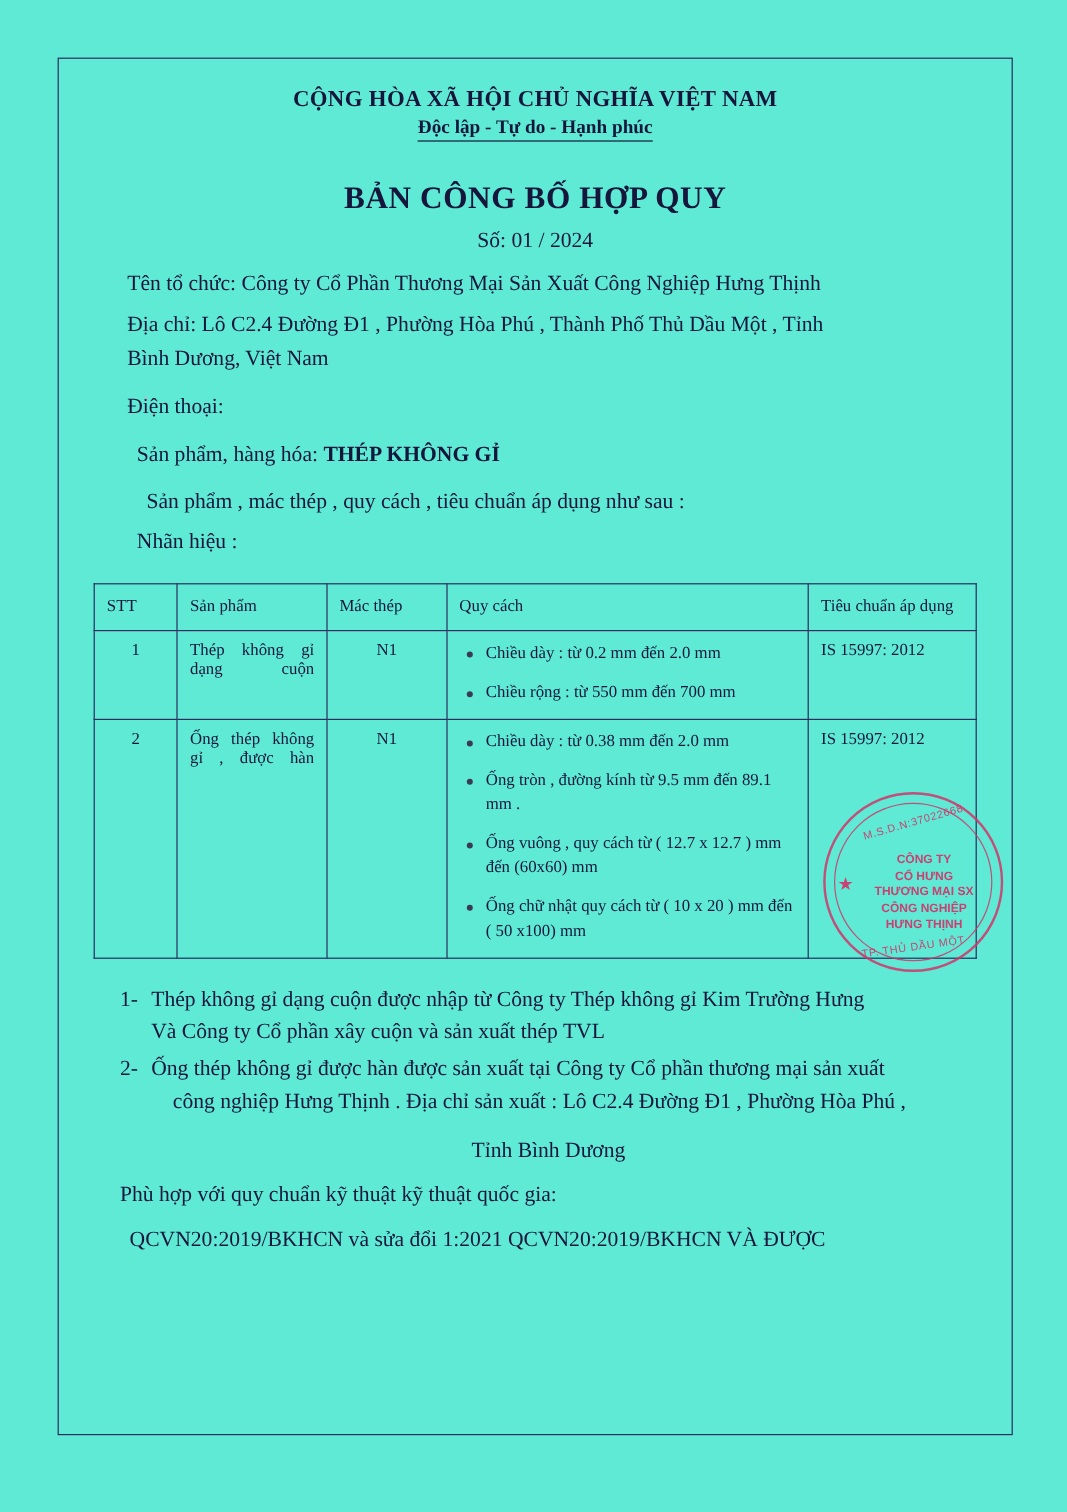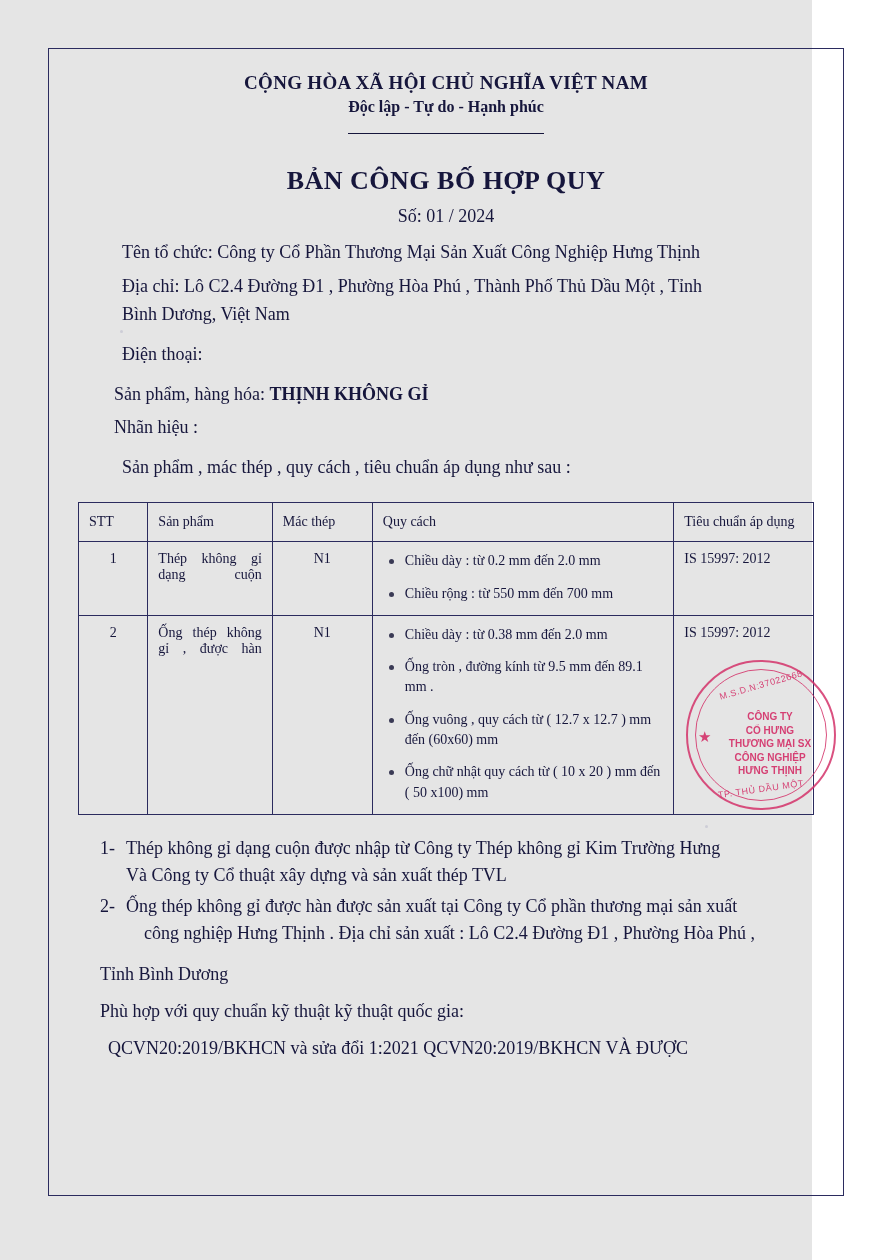--- a/index.html
+++ b/index.html
@@ -12,23 +12,23 @@
     height: 1260px;
     position: relative;
     font-family: "Liberation Serif", serif;
     color: #1a1a2e;
     overflow: hidden;
   }
 
   .page {
     position: absolute;
     left: 0; top: 0;
-    width: 812px;
+    width: 889px;
     height: 1260px;
-    background: #e5e5e5;
+    background: #5eead4;
   }
 
   
   .sheet-border {
     position: absolute;
     left: 48px;
     top: 48px;
     width: 796px;
     height: 1148px;
     border: 1.5px solid #2b2b5e;
@@ -50,21 +50,21 @@
     letter-spacing: 0.3px;
     color: #16163c;
     margin-top: 10px;
   }
   .nat-sub {
     font-weight: bold;
     font-size: 16px;
     margin-top: 4px;
     display: inline-block;
     border-bottom: 1.3px solid #16163c;
-    padding-bottom: 17px;
+    padding-bottom: 1px;
     color: #16163c;
   }
   .doc-title {
     font-weight: bold;
     font-size: 26px;
     letter-spacing: 0.5px;
     margin-top: 32px;
     color: #16163c;
   }
   .doc-number {
@@ -72,21 +72,21 @@
     margin-top: 10px;
     color: #16163c;
   }
 
   .para {
     font-size: 18px;
     line-height: 1.55;
     margin-top: 12px;
     color: #16163c;
   }
-  .para.indent-1 { margin-left: 44px; }
+  .para.indent-1 { margin-left: 28px; }
   .para.indent-2 { margin-left: 36px; }
   .para.indent-3 { margin-left: 44px; }
   .para b { font-weight: bold; }
 
   .tight { margin-top: 6px; }
 
   
   table.spec {
     width: 736px;
     border-collapse: collapse;
@@ -154,21 +154,21 @@
   .note .body { flex: 1; }
   .note .body .cont { display: block; }
   .note .body .cont.ind { margin-left: 18px; }
 
   .closing { margin-top: 14px; }
   .closing .line {
     font-size: 18px;
     line-height: 1.5;
     color: #16163c;
   }
-  .closing .line.l1 { margin-left: 22px; }
+  .closing .line.l1 { margin-left: 22px; text-align: center; }
   .closing .line.l2 { margin-left: 22px; margin-top: 10px; }
   .closing .line.l3 { margin-left: 30px; margin-top: 10px; text-align: justify; }
   .closing .line.l4 { margin-left: 0px; text-align: justify; }
 
   
   .stamp {
     position: absolute;
     right: -22px;
     top: 598px;
     width: 150px;
@@ -252,26 +252,26 @@
     </div>
 
     <div class="para indent-1 tight">
       <span>Địa chỉ: </span><span>Lô C2.4 Đường Đ1 , Phường Hòa Phú , Thành Phố Thủ Dầu Một , Tỉnh</span>
       <div>Bình Dương, Việt Nam</div>
     </div>
 
     <div class="para indent-1">Điện thoại:</div>
 
     <div class="para indent-2">
-      <span>Sản phẩm, hàng hóa: </span><b>THỊNH KHÔNG GỈ</b>
-    </div>
+      <span>Sản phẩm, hàng hóa: </span><b>THÉP KHÔNG GỈ</b>
+    </div>
+
+    <div class="para indent-3">Sản phẩm , mác thép , quy cách , tiêu chuẩn áp dụng như sau :</div>
 
     <div class="para indent-2 tight">Nhãn hiệu :</div>
-
-    <div class="para indent-3">Sản phẩm , mác thép , quy cách , tiêu chuẩn áp dụng như sau :</div>
 
     <table class="spec">
       <thead>
         <tr>
           <th class="c-stt">STT</th>
           <th class="c-prod">Sản phẩm</th>
           <th class="c-grade">Mác thép</th>
           <th class="c-spec">Quy cách</th>
           <th class="c-std">Tiêu chuẩn áp dụng</th>
         </tr>
@@ -304,21 +304,21 @@
           <td class="c-std">IS 15997: 2012</td>
         </tr>
       </tbody>
     </table>
 
     <div class="notes">
       <div class="note">
         <span class="num">1-</span>
         <span class="body">
           <span class="cont">Thép không gỉ dạng cuộn được nhập từ Công ty Thép không gỉ Kim Trường Hưng</span>
-          <span class="cont">Và Công ty Cổ thuật xây dựng và sản xuất thép TVL</span>
+          <span class="cont">Và Công ty Cổ phần xây cuộn và sản xuất thép TVL</span>
         </span>
       </div>
       <div class="note">
         <span class="num">2-</span>
         <span class="body">
           <span class="cont">Ống thép không gỉ được hàn được sản xuất tại Công ty Cổ phần thương mại sản xuất</span>
           <span class="cont ind">công nghiệp Hưng Thịnh . Địa chỉ sản xuất : Lô C2.4 Đường Đ1 , Phường Hòa Phú ,</span>
         </span>
       </div>
     </div>

